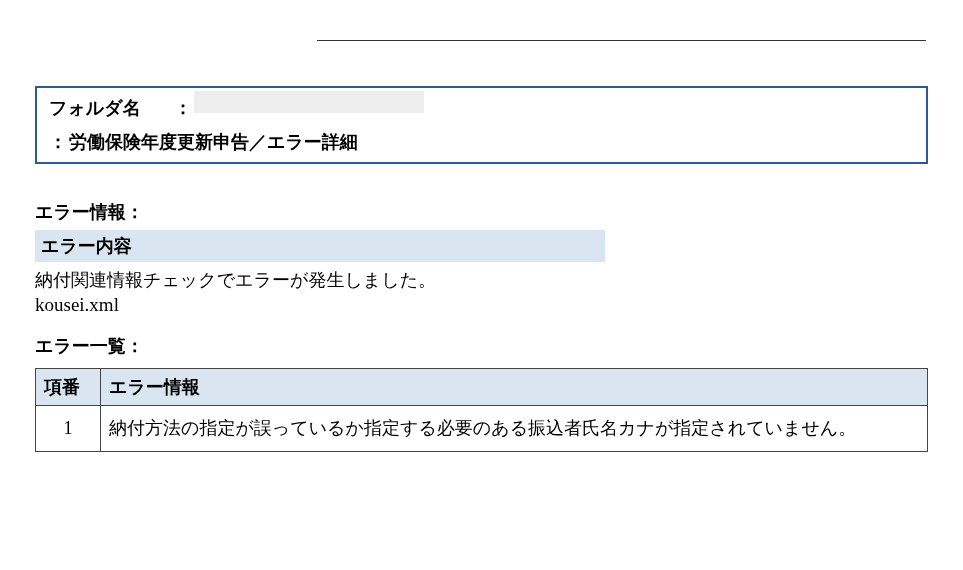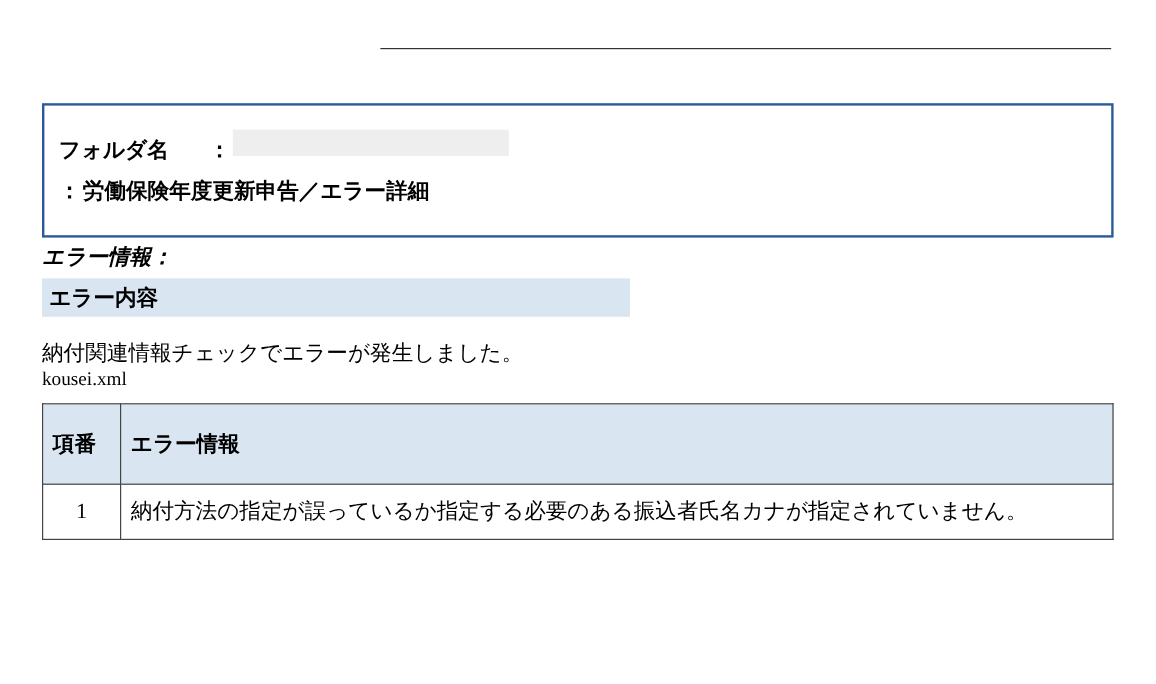--- a/index.html
+++ b/index.html
@@ -18,21 +18,21 @@
     }
     .top-rule {
       border-top: 1px solid #333;
       margin-left: 282px;
       margin-right: 2px;
       height: 0;
     }
     .info-box {
       border: 2px solid #2a5a9a;
       margin-top: 45px;
-      padding: 20px 12px;
+      padding: 3px 12px;
       line-height: 1.9;
     }
     .info-row {
       display: flex;
       font-weight: bold;
     }
     .info-label {
       width: 125px;
     }
     .info-colon {
@@ -40,55 +40,54 @@
     }
     .redacted {
       display: inline-block;
       width: 230px;
       height: 22px;
       background: #eeeeee;
       vertical-align: middle;
     }
     .section-label {
       font-weight: bold;
-      margin-top: 4px;
-      font-style: italic;
+      margin-top: 36px;
     }
     .band {
       background: #d9e6f2;
       font-weight: bold;
-      width: 490px;
+      width: 570px;
       padding: 4px 6px;
       margin-top: 6px;
       box-sizing: border-box;
     }
     .body-text {
-      margin-top: 18px;
+      margin-top: 6px;
       font-weight: normal;
     }
     .file-text {
       margin-top: 2px;
       font-family: "Times New Roman", serif;
       font-weight: normal;
-      font-size: 16px;
+      font-size: 19px;
     }
     .table-title {
       font-weight: bold;
       margin-top: 18px;
     }
     table.error-table {
       border-collapse: collapse;
       width: 100%;
       margin-top: 10px;
     }
     table.error-table th {
       background: #d9e6f2;
       border: 1px solid #444;
       text-align: left;
-      padding: 21px 8px;
+      padding: 6px 8px;
       font-weight: bold;
     }
     table.error-table td {
       border: 1px solid #444;
       padding: 8px 8px;
       vertical-align: middle;
       line-height: 1.6;
     }
     table.error-table th.col-num {
       width: 48px;
@@ -117,20 +116,21 @@
     </div>
   </div>
 
   <div class="section-label">エラー情報：</div>
 
   <div class="band">エラー内容</div>
   <div class="body-text">納付関連情報チェックでエラーが発生しました。</div>
 
   <div class="file-text">kousei.xml</div>
 
+  <div class="table-title">エラー一覧：</div>
 
   <table class="error-table">
     <thead>
       <tr>
         <th class="col-num">項番</th>
         <th>エラー情報</th>
       </tr>
     </thead>
     <tbody>
       <tr>

